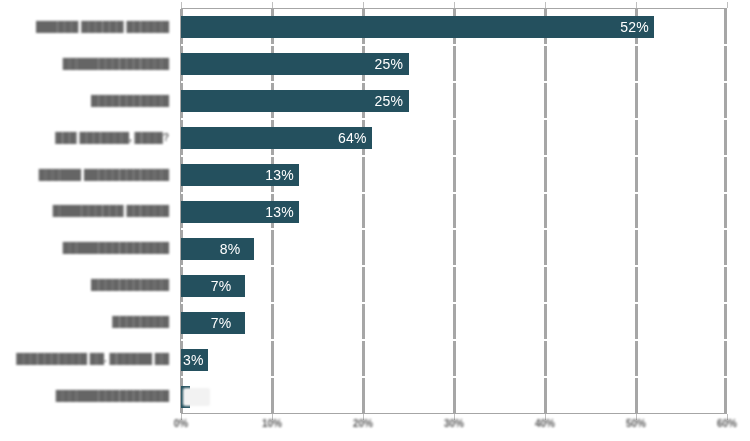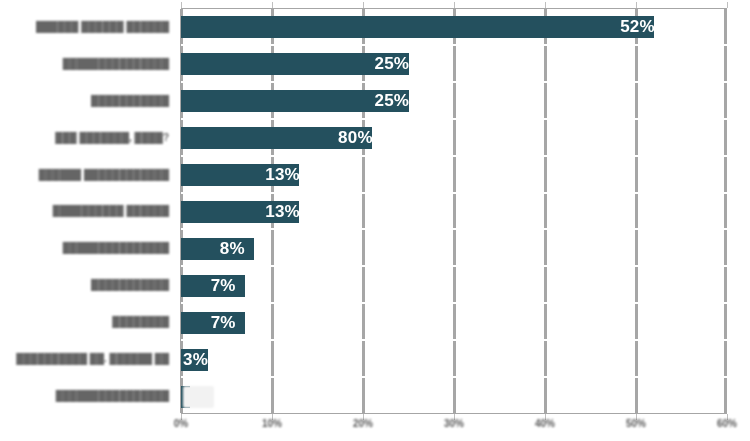--- a/index.html
+++ b/index.html
@@ -67,22 +67,22 @@
     transform:translateY(-50%);
     height:22px;
     background:#24505E;
     z-index:3;
   }
   .bar-label{
     position:absolute;
     top:50%;
     transform:translateY(-50%);
     color:#ffffff;
-    font-size:17px;
-    font-weight:bold;
+    font-size:14px;
+    font-weight:normal;
     white-space:nowrap;
     z-index:5;
     letter-spacing:0.2px;
   }
   
   .bar-label.redacted{
     color:transparent;
     background:#f2f2f2;
     border-radius:2px;
     padding:1px 3px;
@@ -207,21 +207,21 @@
           <div class="bar-label" style="left: 193.5px;">25%</div>
           <div class="row-sep"></div>
         </div>
         <div class="row" style="top: 73.8182px;">
           <div class="bar" title="25%" style="width: 227.5px;"></div>
           <div class="bar-label" style="left: 193.5px;">25%</div>
           <div class="row-sep"></div>
         </div>
         <div class="row" style="top: 110.727px;">
           <div class="bar" title="21%" style="width: 191.1px;"></div>
-          <div class="bar-label" style="left: 157.1px;">80%</div>
+          <div class="bar-label" style="left: 157.1px;">64%</div>
           <div class="row-sep"></div>
         </div>
         <div class="row" style="top: 147.636px;">
           <div class="bar" title="13%" style="width: 118.3px;"></div>
           <div class="bar-label" style="left: 84.3px;">13%</div>
           <div class="row-sep"></div>
         </div>
         <div class="row" style="top: 184.545px;">
           <div class="bar" title="13%" style="width: 118.3px;"></div>
           <div class="bar-label" style="left: 84.3px;">13%</div>

